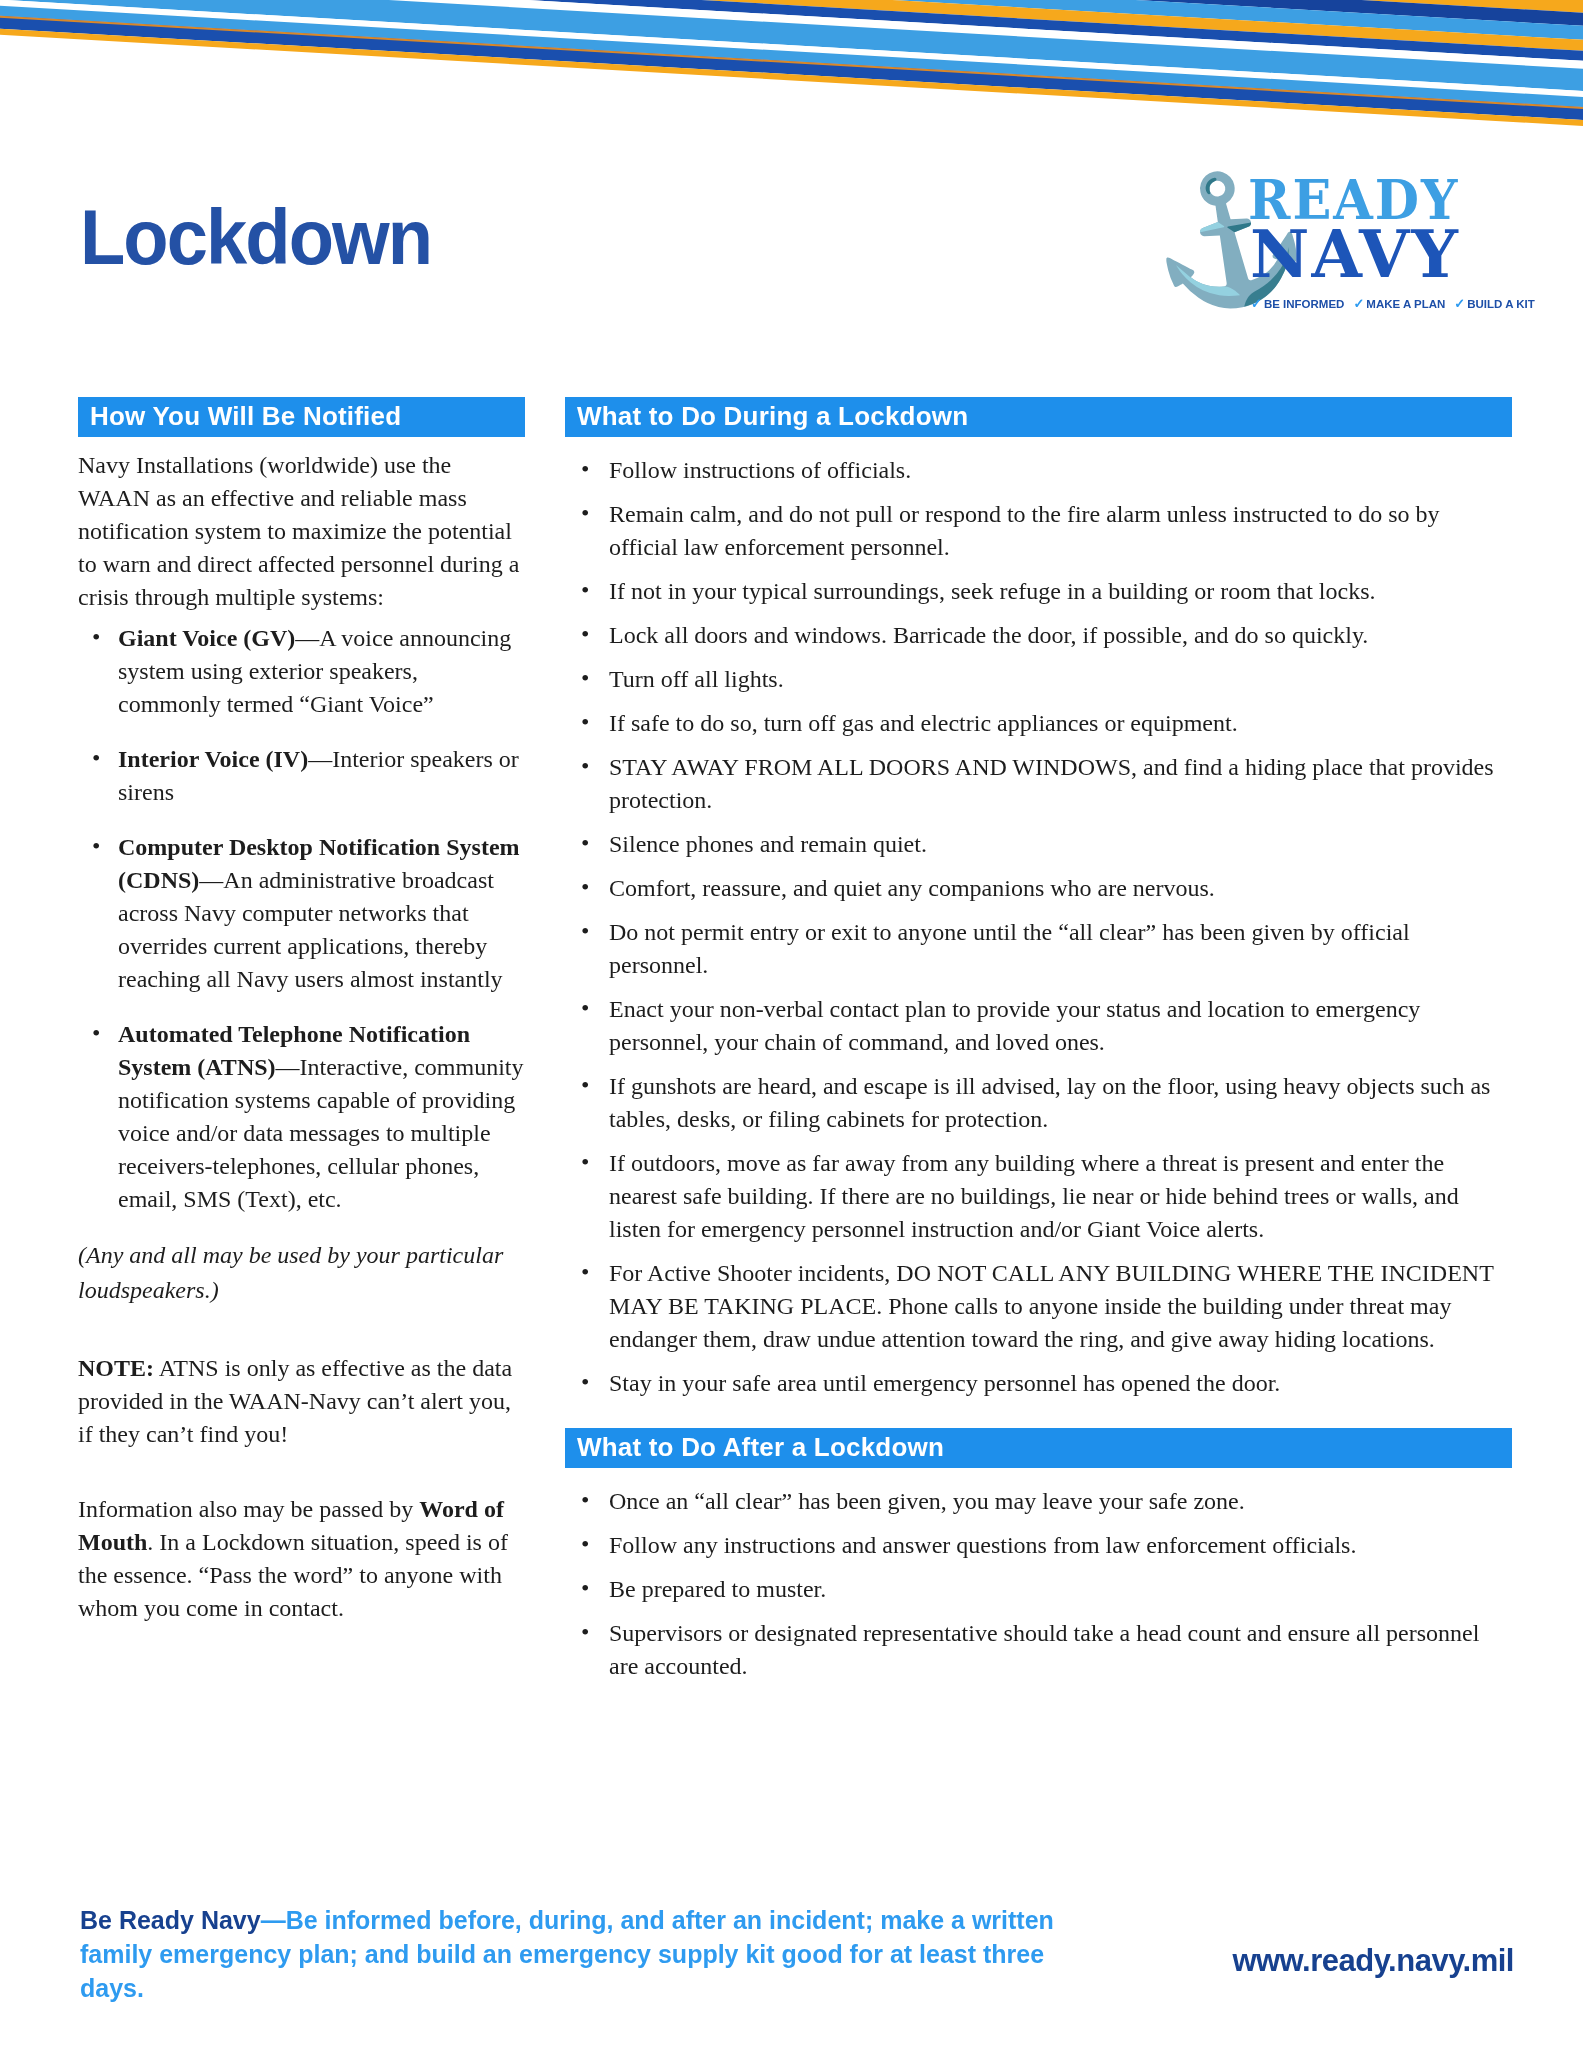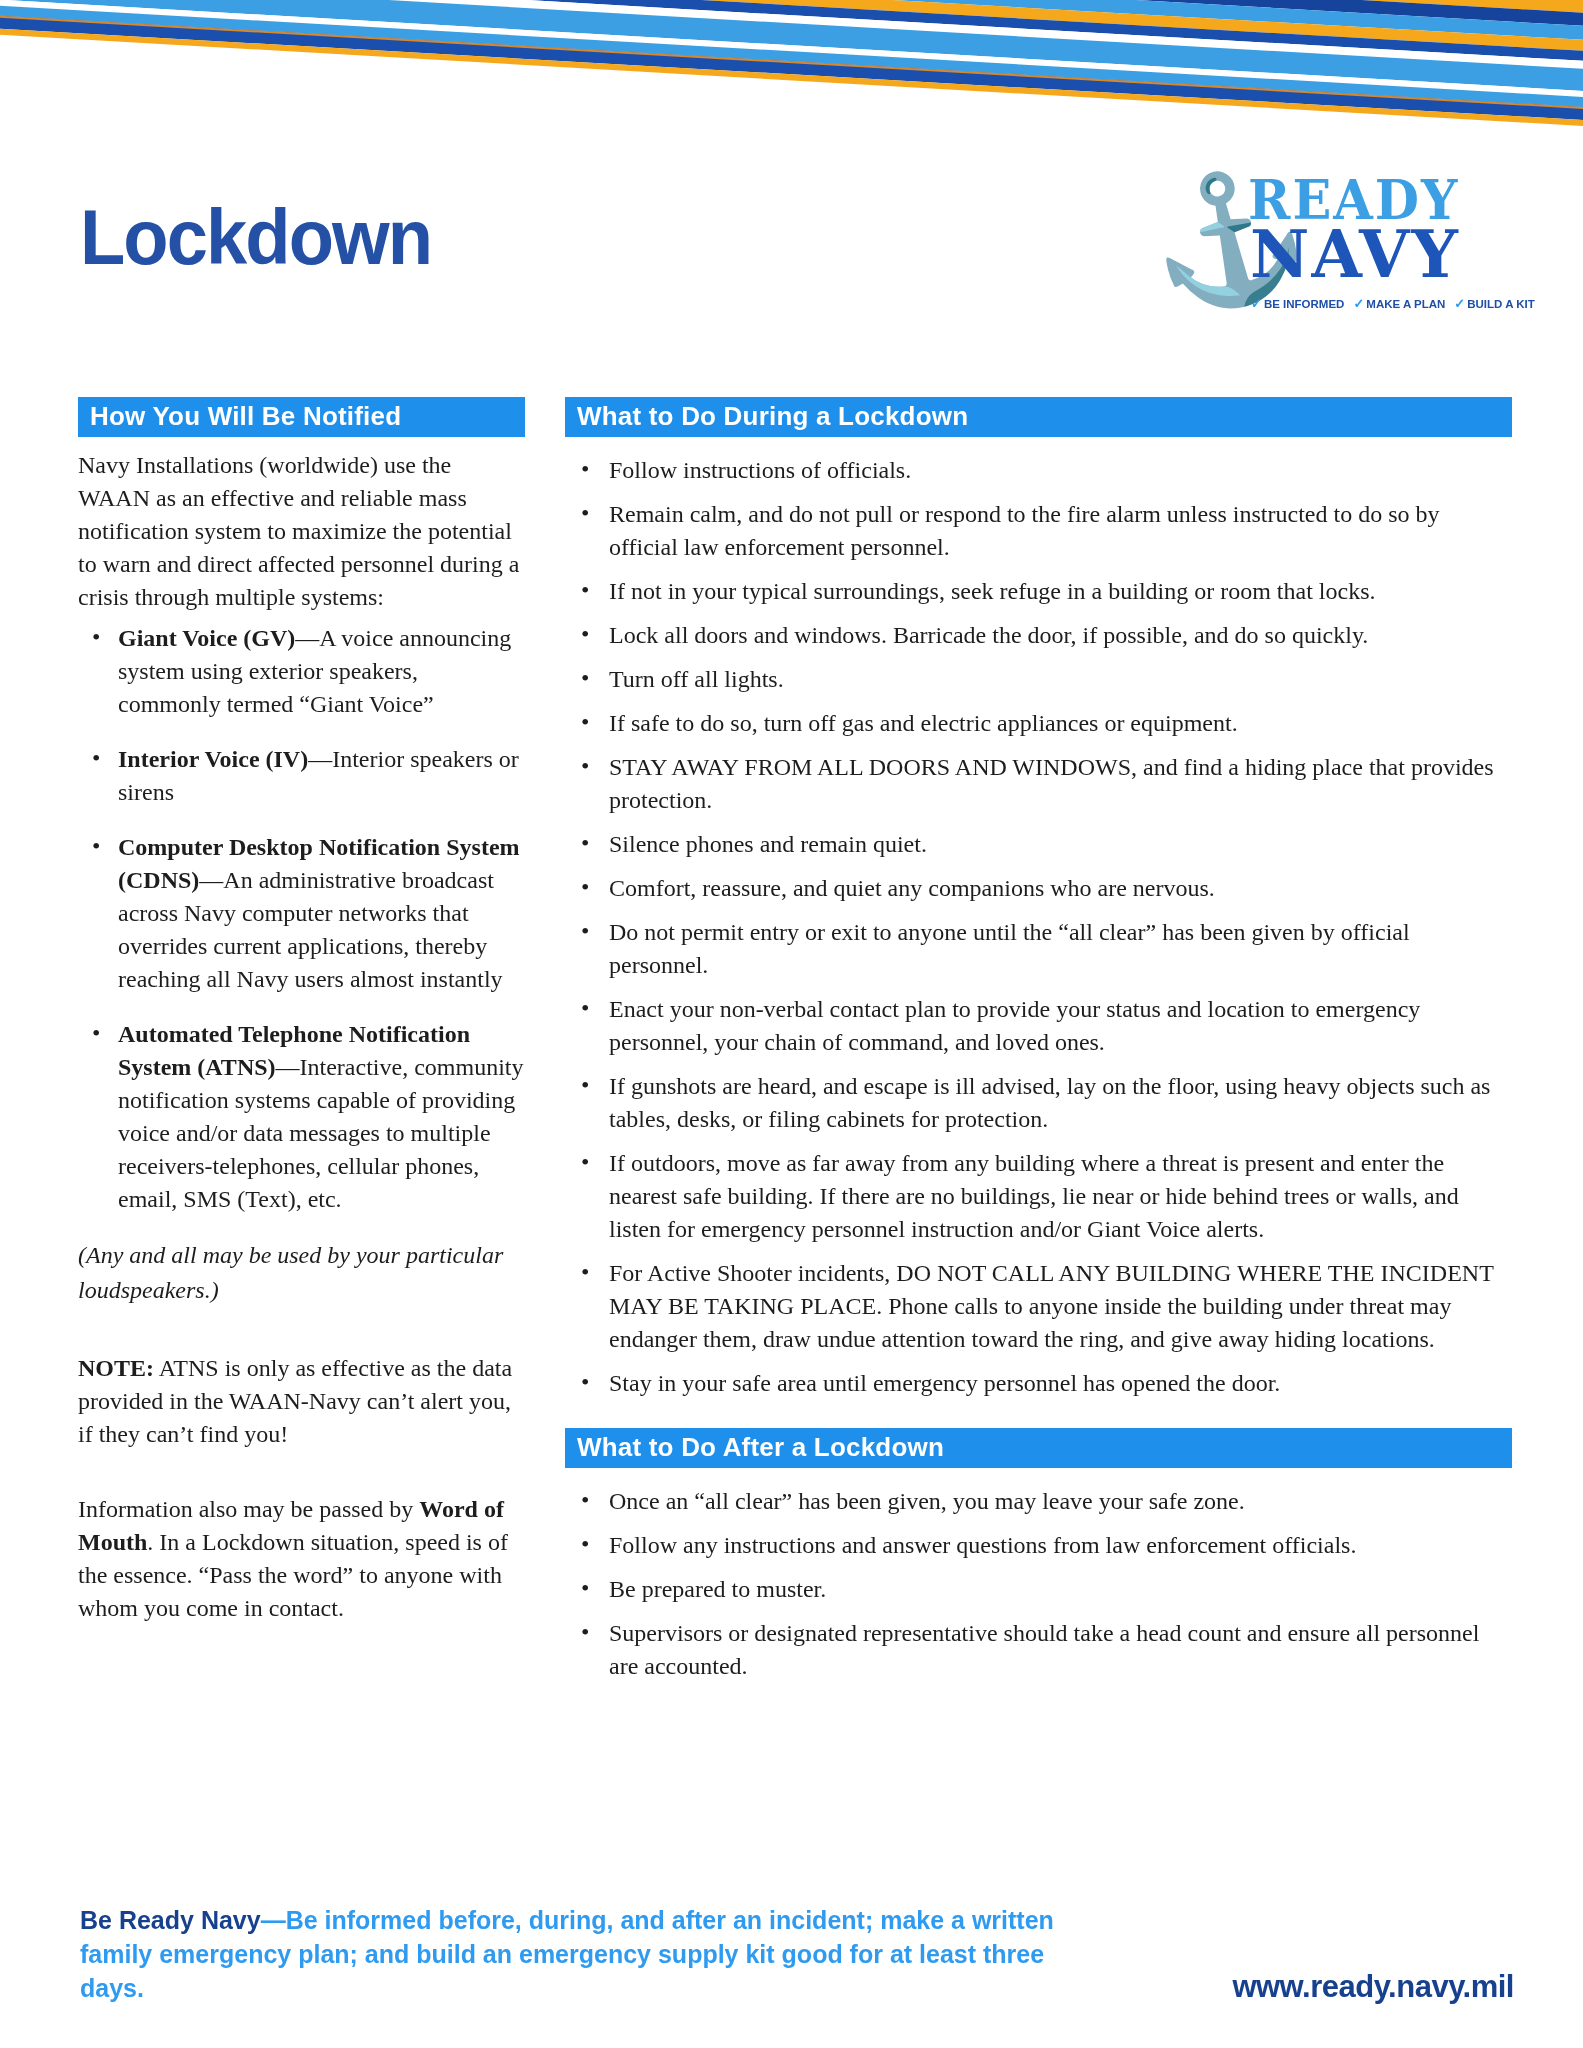--- a/index.html
+++ b/index.html
@@ -76,21 +76,21 @@
   .italic-note{font-style:italic;font-size:24px;line-height:35px;margin:4px 0 0;}
   .note-para{margin:44px 0 0;font-size:24px;line-height:33px;}
   .wom-para{margin:42px 0 0;font-size:24px;line-height:33px;}
 
   ul.actions{list-style:none;margin:17px 0 0;padding:0;}
   ul.actions li{position:relative;padding-left:44px;margin-bottom:11px;font-size:24px;line-height:33px;}
   ul.actions li::before{content:"\2022";position:absolute;left:16px;top:-1px;}
   .bar.after{margin-top:28px;}
 
   
-  .footer{position:absolute;left:80px;top:1903px;width:1434px;display:flex;justify-content:space-between;align-items:flex-end;}
+  .footer{position:absolute;left:80px;top:1903px;width:1434px;display:flex;justify-content:space-between;align-items:center;}
   .footer-left{
     width:1010px;font-family:"Liberation Sans",sans-serif;font-weight:bold;
     font-size:25px;line-height:34px;color:#2E9BF0;
   }
   .footer-left .lead{color:#17418F;}
   .url{
     font-family:"Liberation Sans",sans-serif;font-weight:bold;font-size:31px;
     color:#17418F;margin-top:13px;letter-spacing:-.5px;
   }
 </style>

